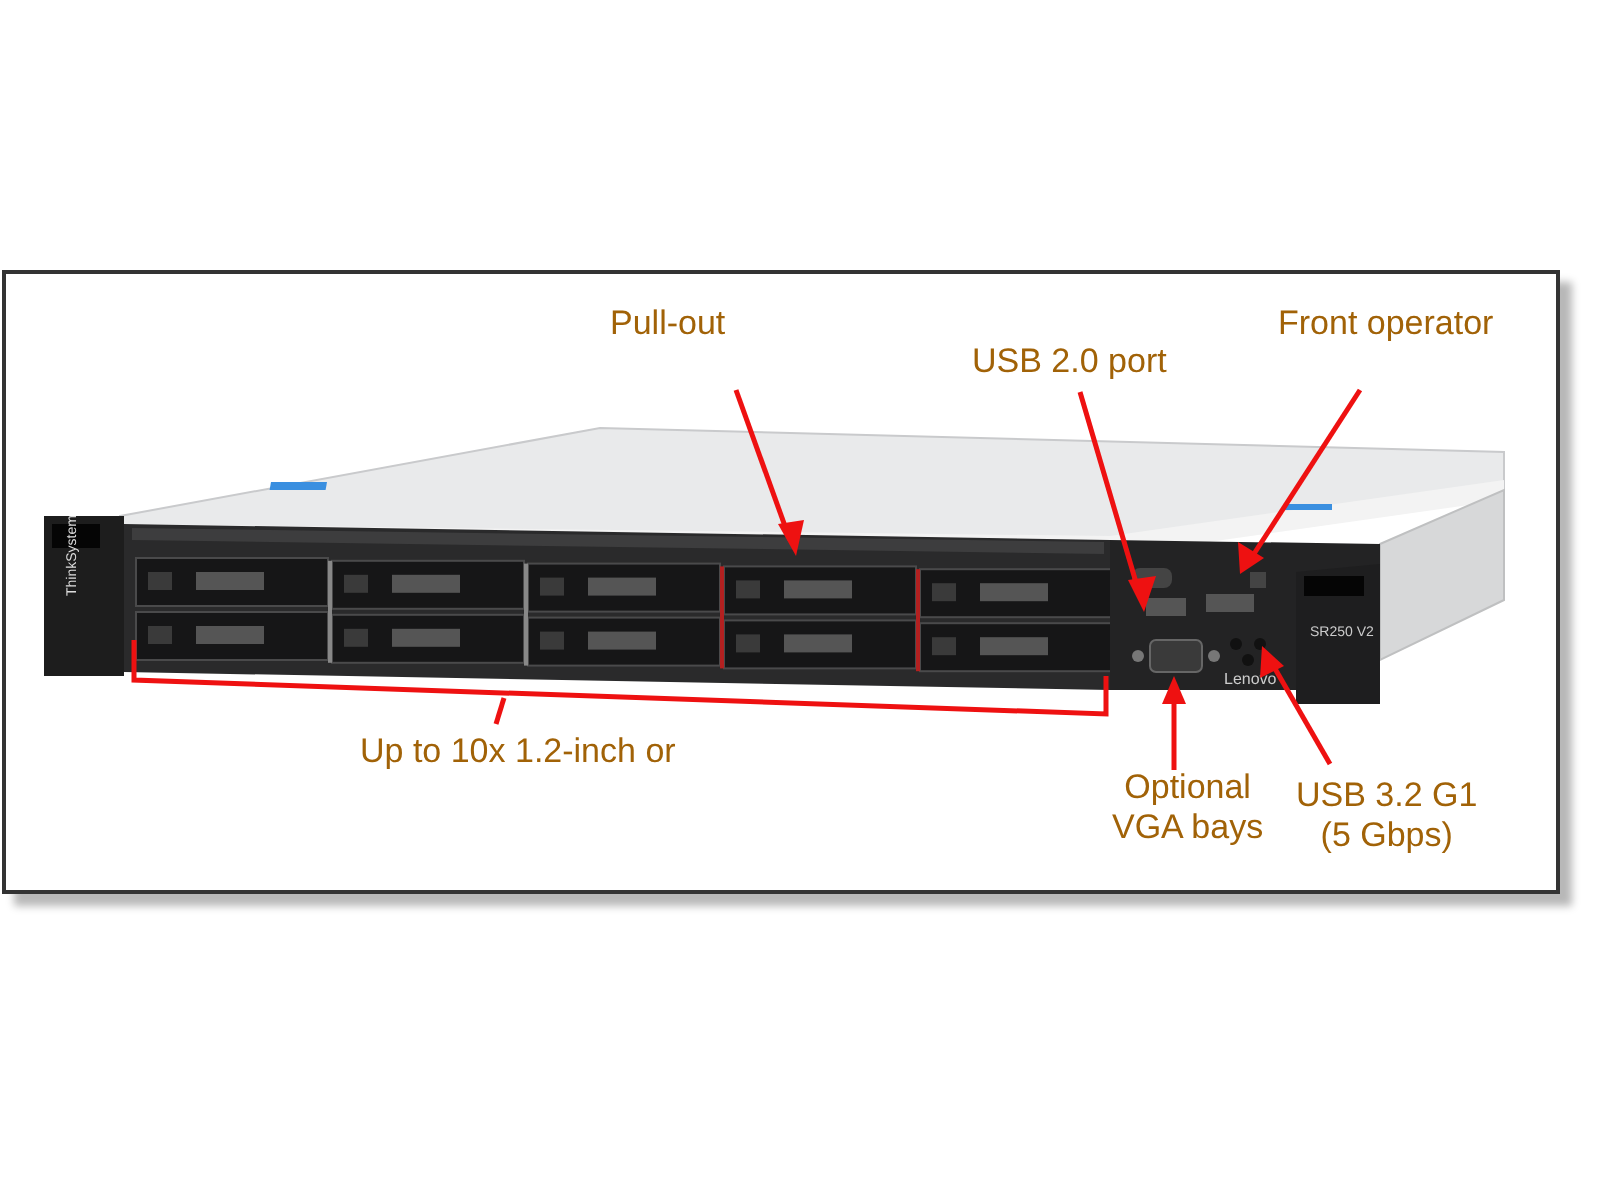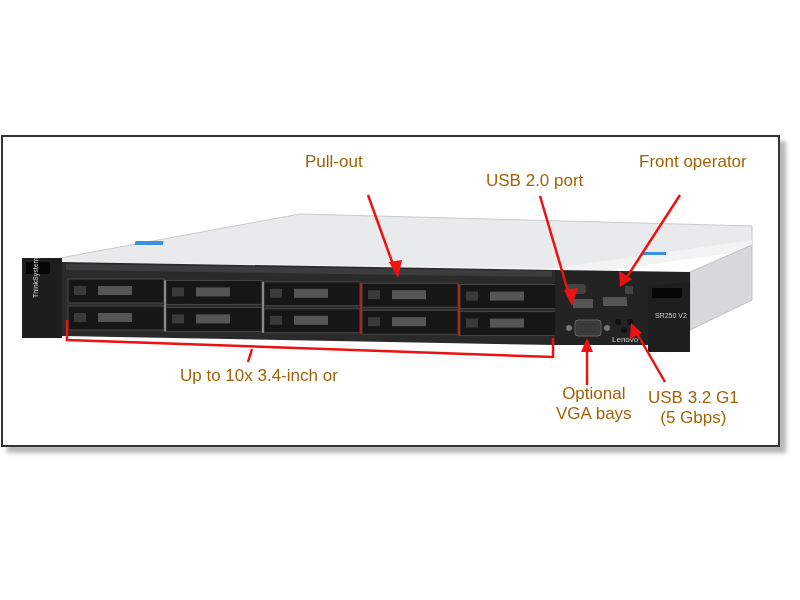--- a/index.html
+++ b/index.html
@@ -126,21 +126,21 @@
 <div class="label" style="left:305px;top:152px;">
   <div>Pull-out</div>
 </div>
 <div class="label" style="left:486px;top:171px;">
   <div>USB 2.0 port</div>
 </div>
 <div class="label" style="left:622px;top:152px;margin-left:17px;">
   <div>Front operator</div>
 </div>
 <div class="label" style="left:180px;top:366px;">
-  <div>Up to 10x 3.4-inch or</div>
+  <div>Up to 10x 1.2-inch or</div>
 </div>
 <div class="label" style="left:556px;top:384px;">
   <div>Optional</div>
   <div>VGA bays</div>
 </div>
 <div class="label" style="left:648px;top:388px;">
   <div>USB 3.2 G1</div>
   <div>(5 Gbps)</div>
 </div>
 

